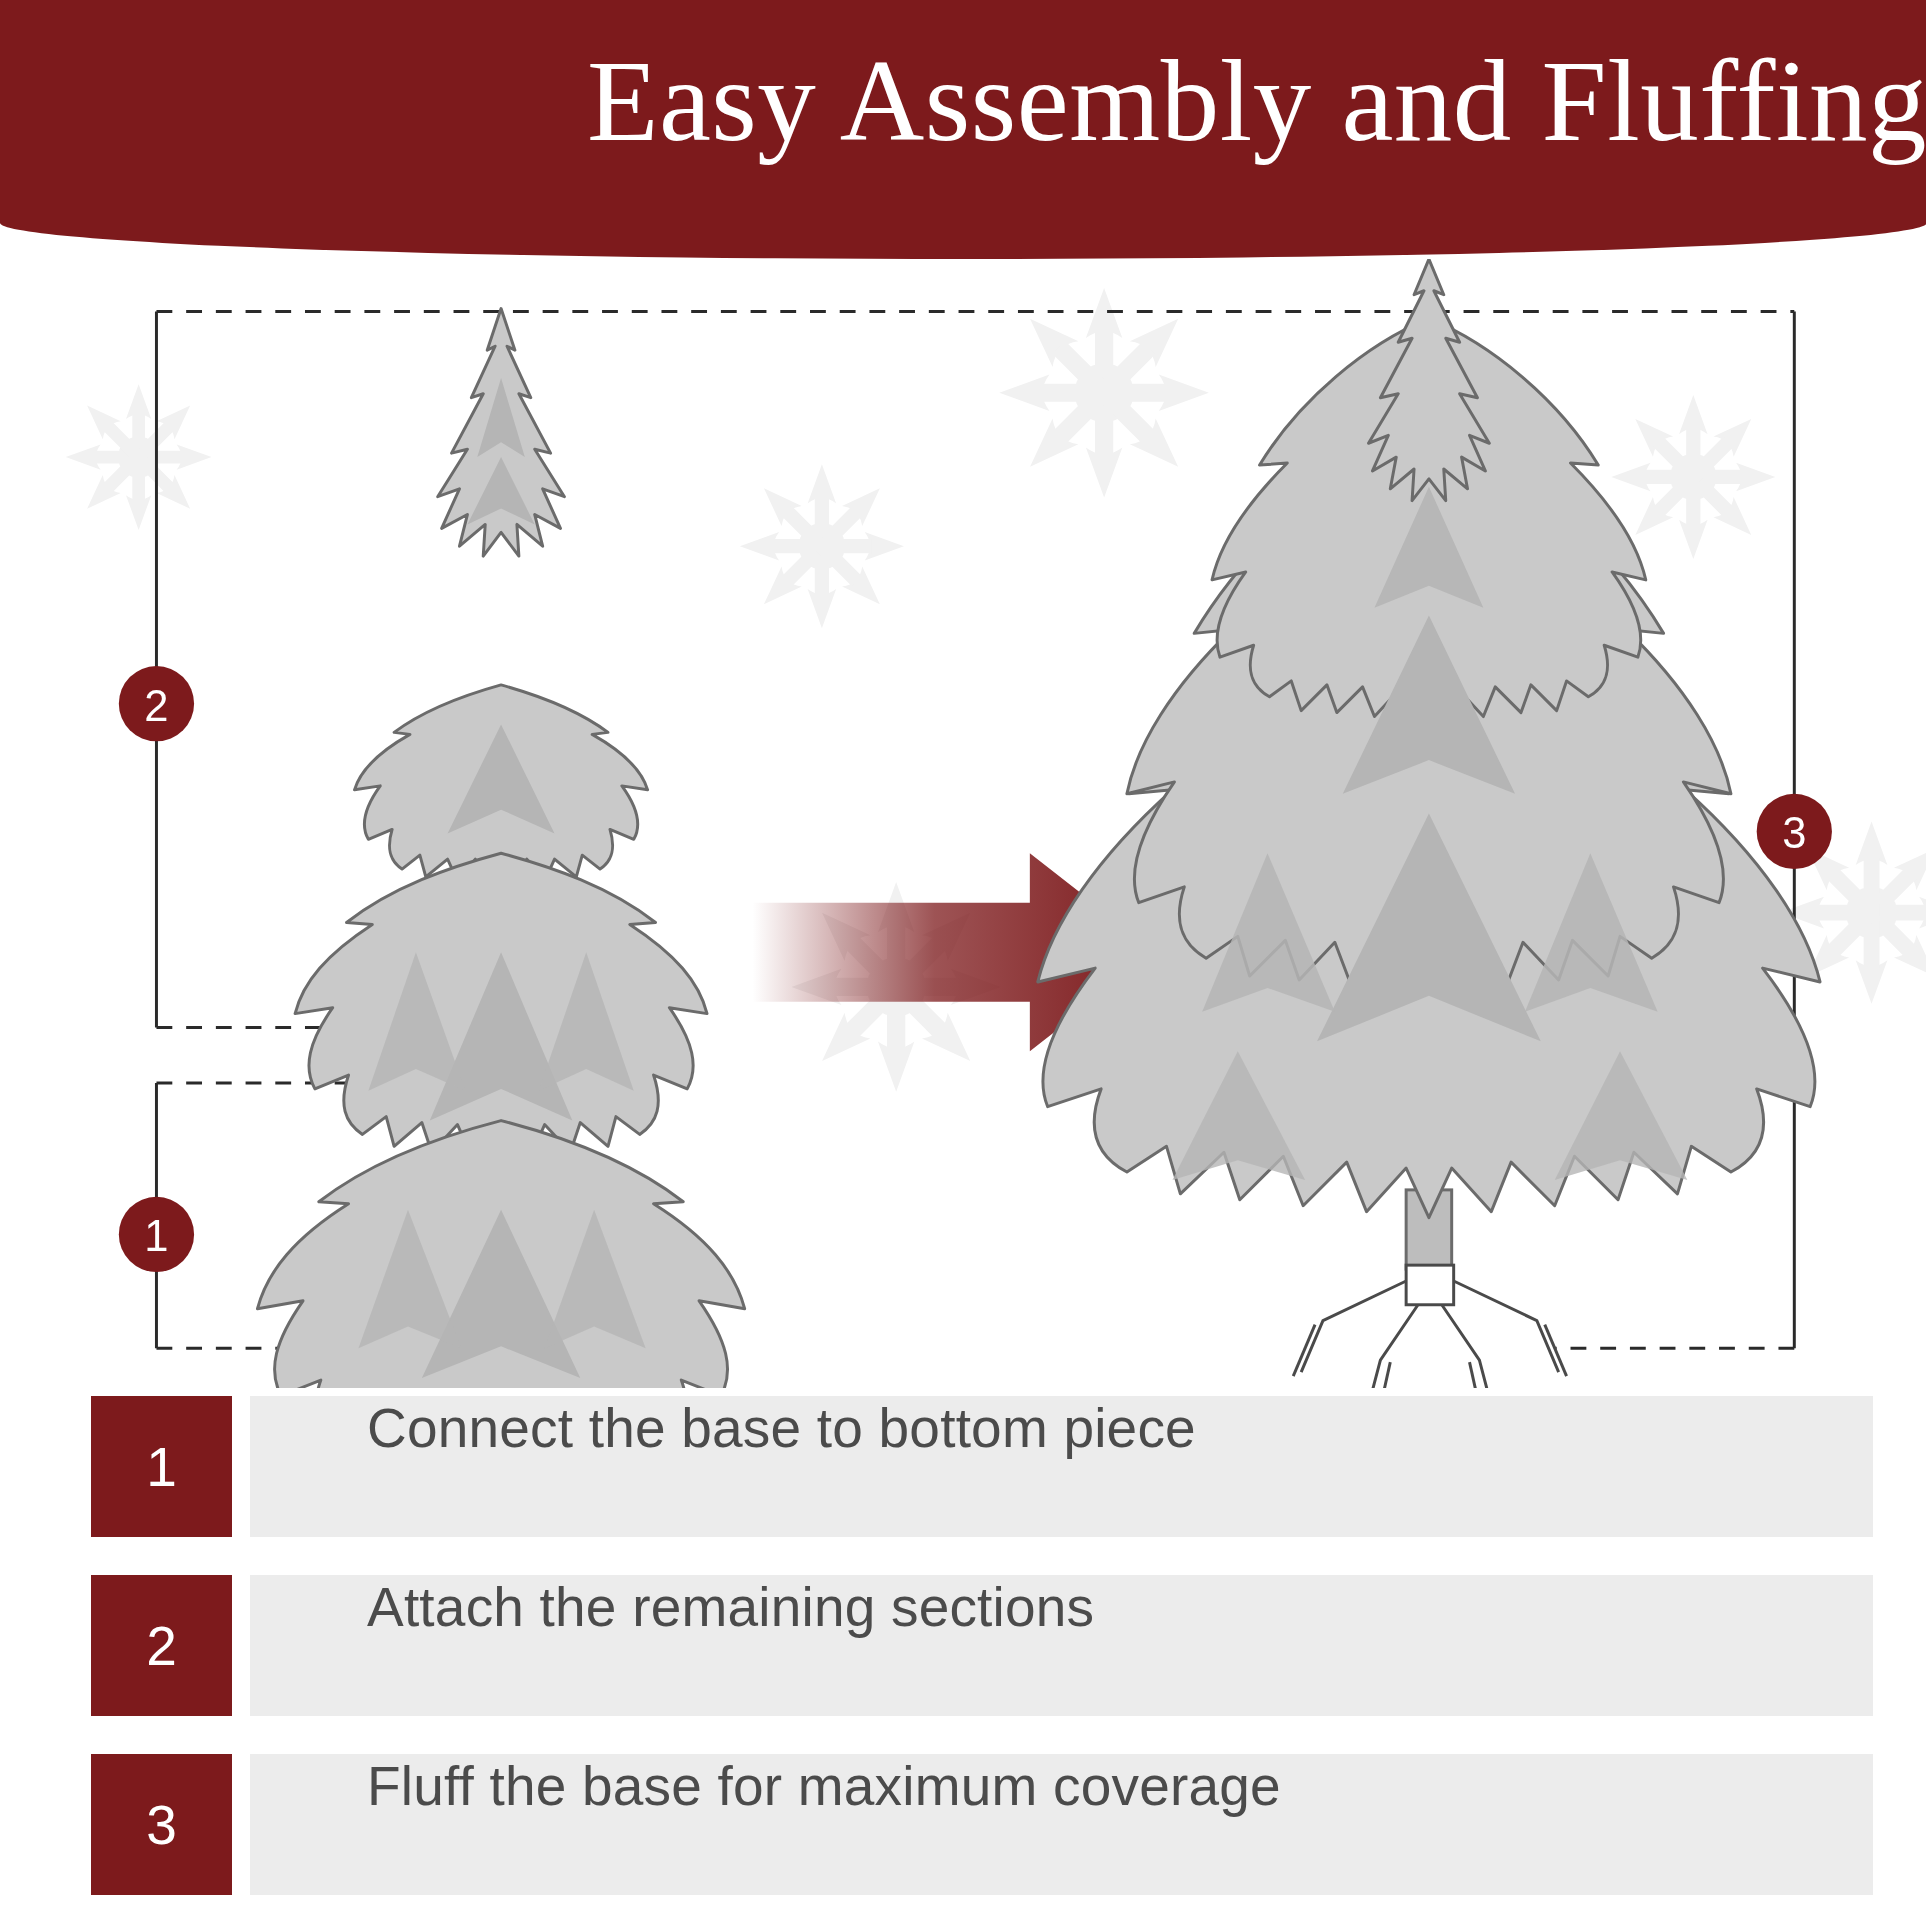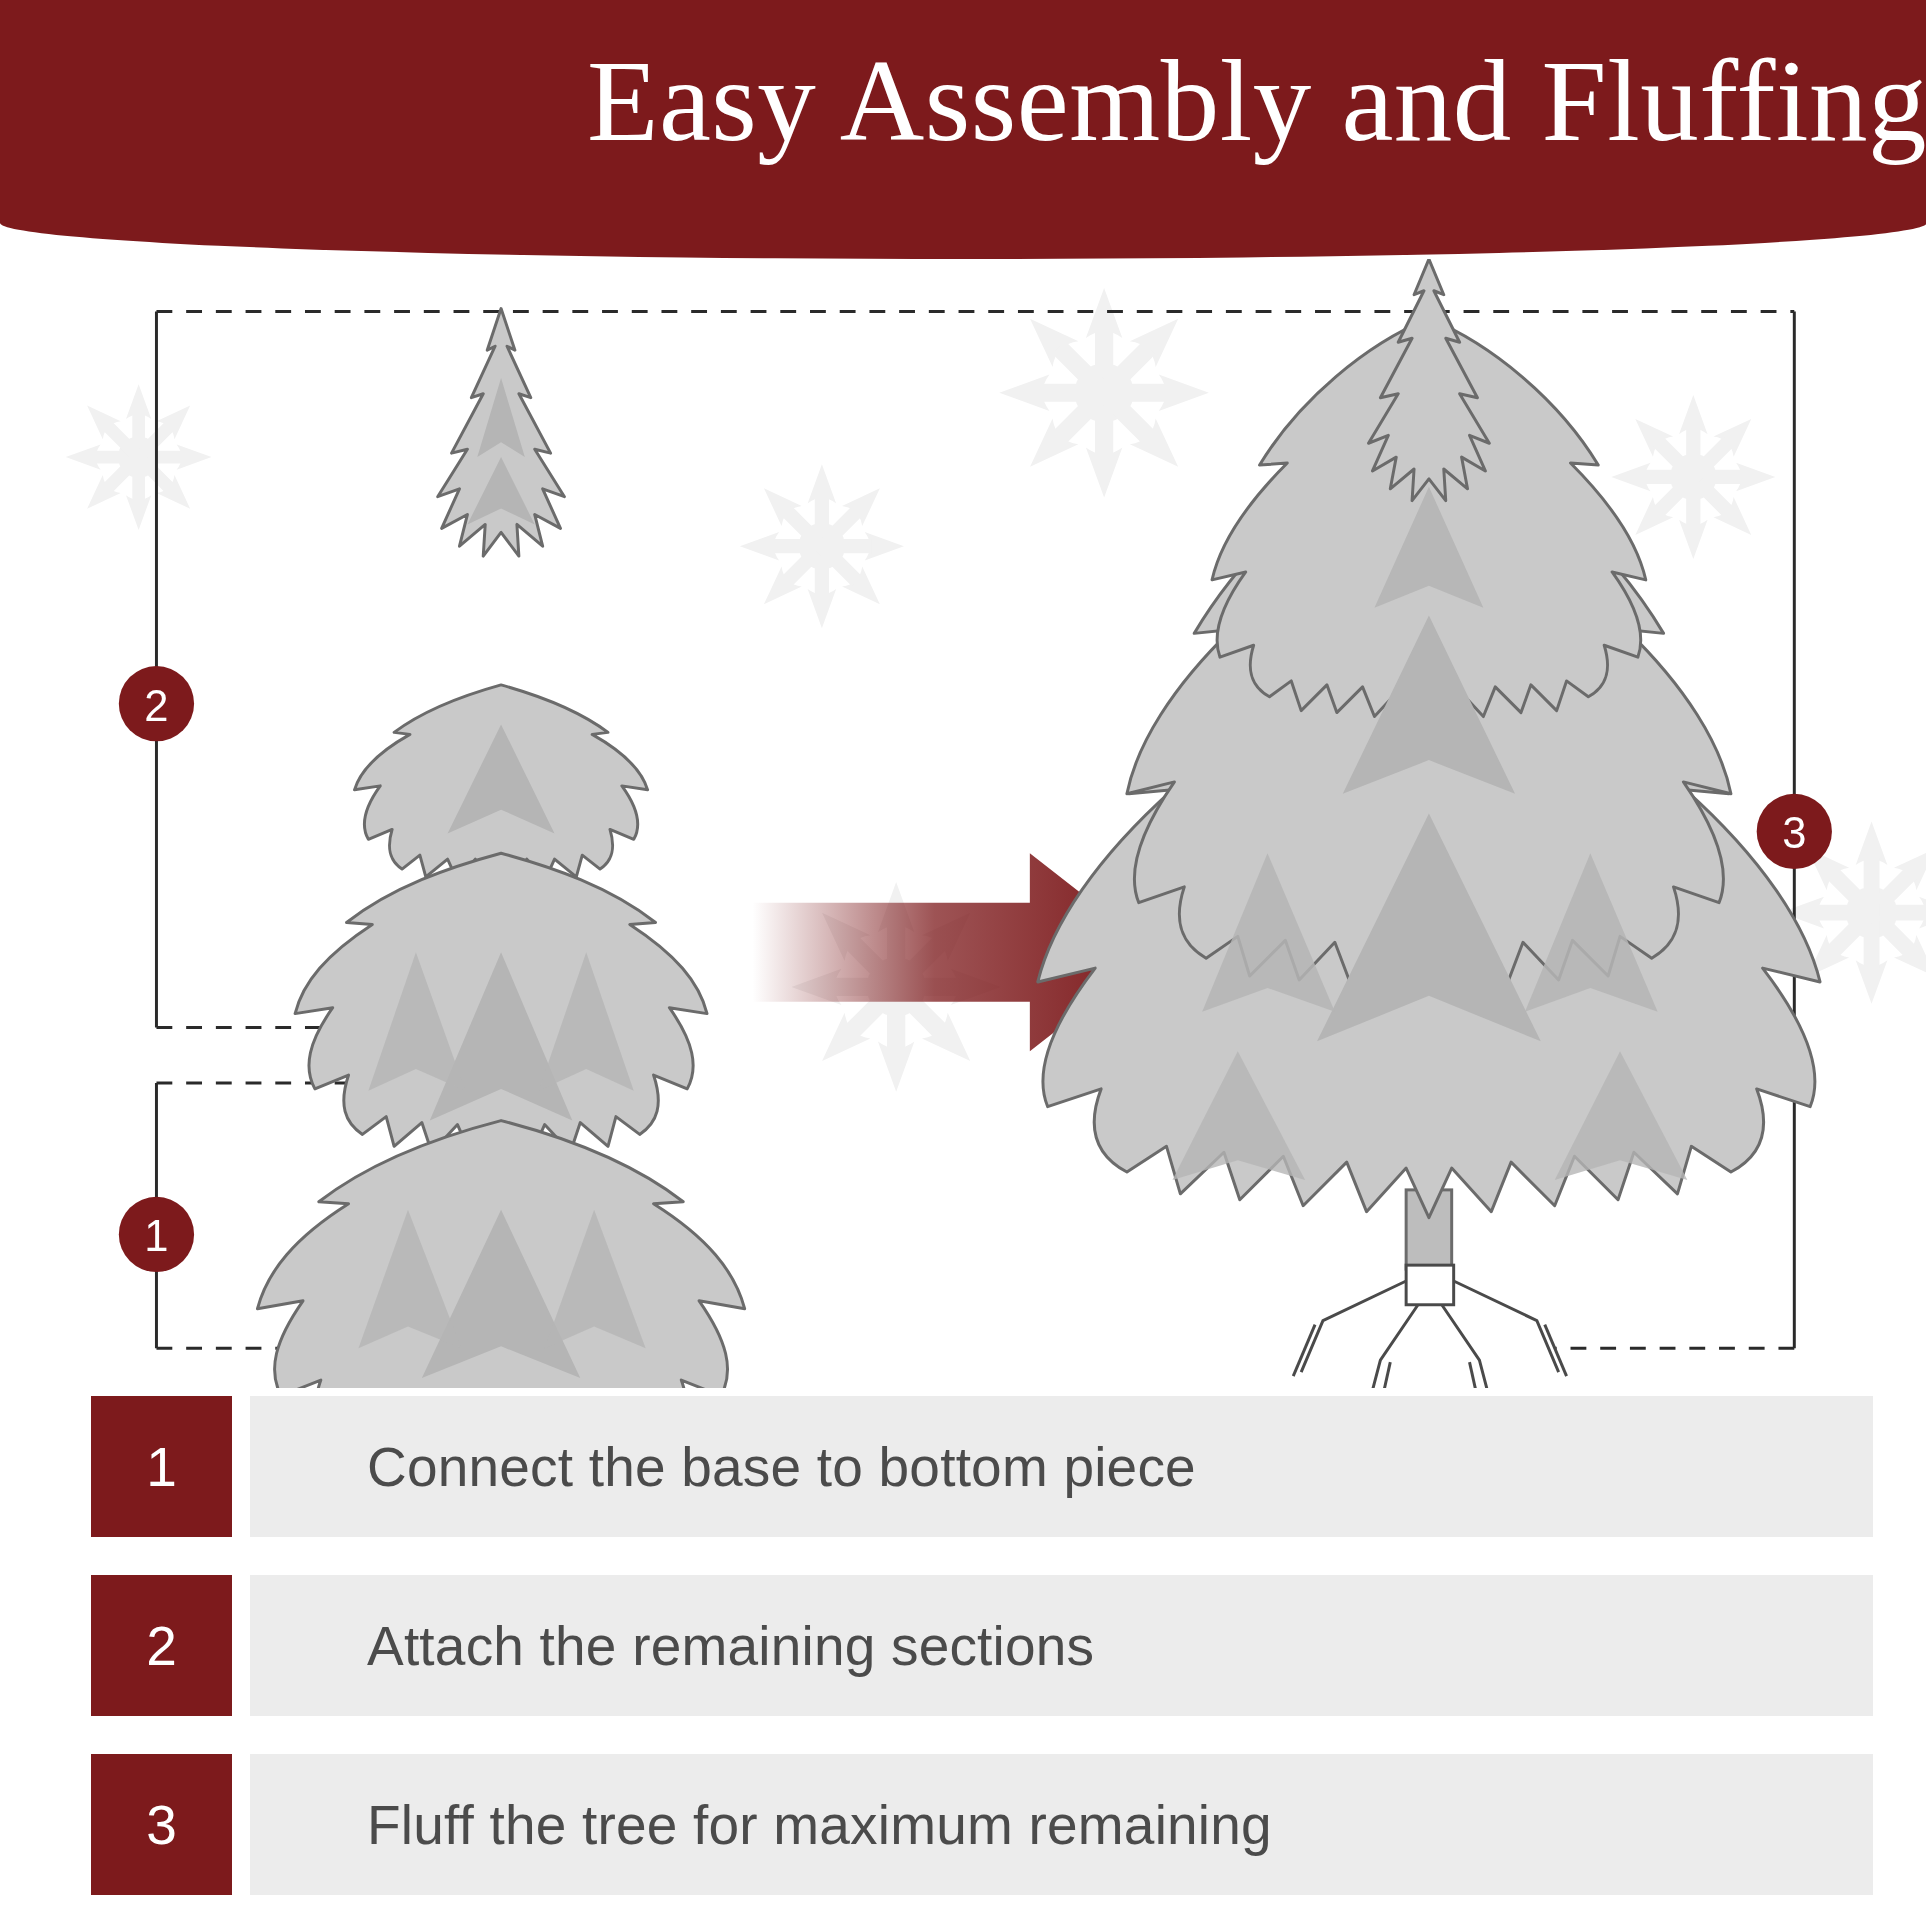--- a/index.html
+++ b/index.html
@@ -73,21 +73,20 @@
     align-items: center;
     justify-content: center;
     font-size: 55px;
     font-family: "Liberation Sans", sans-serif;
   }
   .step-text-wrap {
     flex: 1;
     background: #ececec;
     margin-left: 18px;
     display: flex;
-    align-items: center;
   }
   .step-text {
     padding-left: 117px;
     color: #4b4b4b;
     font-size: 55px;
     font-family: "Liberation Sans", sans-serif;
     letter-spacing: 0.2px;
   }
 </style>
 </head>
@@ -320,18 +319,18 @@
   <div class="step-row">
     <div class="step-num">2</div>
     <div class="step-text-wrap">
       <div class="step-text">Attach the remaining sections</div>
     </div>
   </div>
 
   <div class="step-row">
     <div class="step-num">3</div>
     <div class="step-text-wrap">
-      <div class="step-text">Fluff the tree for maximum remaining</div>
+      <div class="step-text">Fluff the base for maximum coverage</div>
     </div>
   </div>
 
 </div>
 
 
 </body></html>

